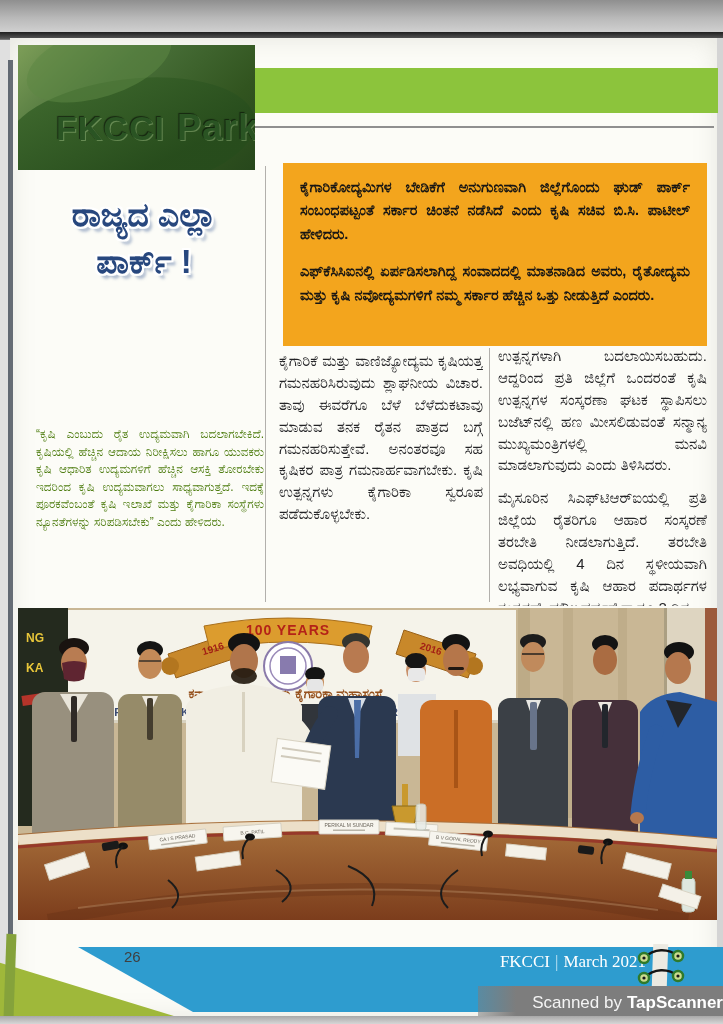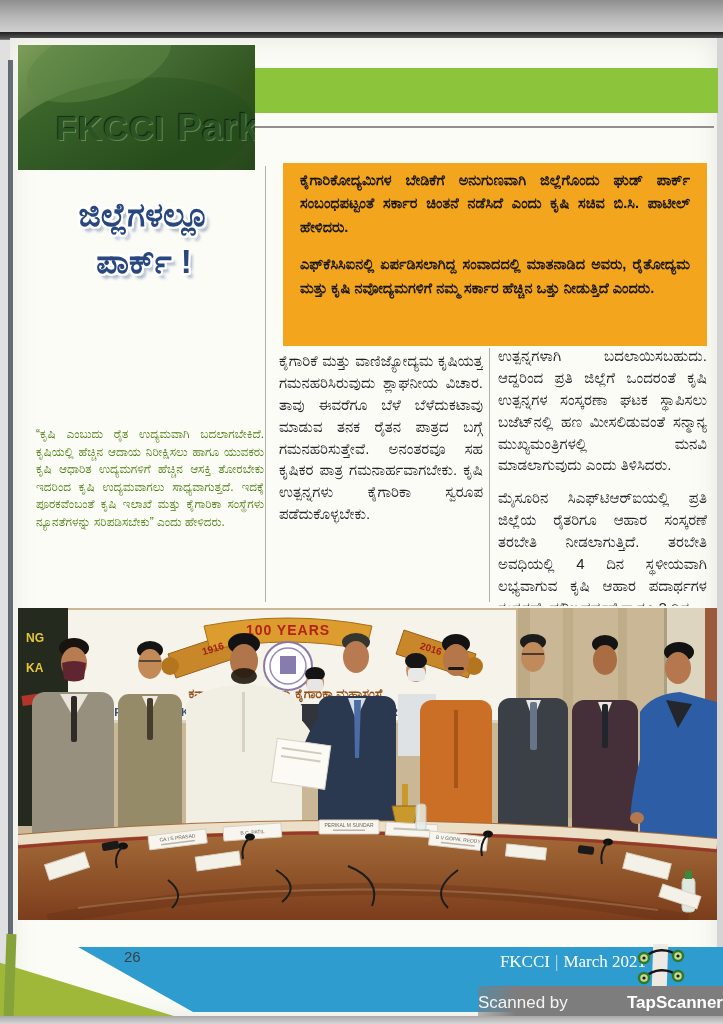--- a/index.html
+++ b/index.html
@@ -36,21 +36,21 @@
   
   .headline{left:20px;top:198px;width:248px;text-align:center;
     font-weight:bold;font-size:33px;line-height:1.0;color:#27477e;}
   .headline span{display:block;margin-bottom:14px;
     text-shadow:-2px -2px 0 #fff,2px -2px 0 #fff,-2px 2px 0 #fff,2px 2px 0 #fff,
       0 -2px 0 #fff,0 2px 0 #fff,-2px 0 0 #fff,2px 0 0 #fff,
       4px 5px 3px rgba(100,125,170,.55);}
 
   
   .lead-box{left:283px;top:163px;width:424px;height:183px;background:#f3a51d;
-    box-sizing:border-box;padding:6px 17px;overflow:hidden;}
+    box-sizing:border-box;padding:13px 17px;overflow:hidden;}
   .lead-box p{margin:0 0 14px 0;font-size:14.5px;font-weight:bold;color:#181614;
     line-height:1.62;text-align:justify;}
 
   
   .divider{background:#b2b0ac;width:1px;}
   .d1{left:265px;top:166px;height:436px;}
   .d2{left:489px;top:348px;height:254px;}
   .col{font-size:15px;line-height:1.46;color:#232326;text-align:justify;overflow:hidden;}
   .col p{margin:0 0 11px 0;}
   .left-col{left:36px;top:426px;width:228px;height:178px;font-size:12px;color:#4d7c0f;}
@@ -69,21 +69,21 @@
     clip-path:polygon(0 10%,100% 100%,0 100%);}
   .green-sliver{left:5px;top:934px;width:10px;height:84px;background:#85a23b;transform:rotate(2deg);}
   .page-num{left:124px;top:948px;font-size:15px;color:#3f3f3f;}
   .footer-text{left:400px;top:952px;width:246px;text-align:right;
     font-family:"Liberation Serif",serif;font-size:17px;color:#ffffff;}
   .footer-text .sep{color:#bfe3f5;padding:0 5px;}
   .spiral{left:634px;top:944px;}
 
   .watermark{left:478px;top:986px;width:245px;height:34px;color:#f4f4f4;
     background:linear-gradient(90deg,rgba(125,125,125,.55) 0,#7d7d7d 38px);
-    display:flex;align-items:center;justify-content:space-between;font-size:17px;}
+    display:flex;align-items:center;justify-content:flex-end;font-size:17px;}
   .watermark b{color:#ffffff;margin-left:5px;}
 </style>
 </head>
 <body>
 
 <div id="screen">
 
   <div class="abs scan-top"></div>
   <div class="abs page-top-edge"></div>
   <div class="abs page"></div>
@@ -93,21 +93,21 @@
   <div class="abs logo-box">
     <div class="abs leaf-big"></div>
     <div class="abs leaf-small"></div>
     <div class="abs logo-text"><span class="p1">FKCCI</span><span class="p2">Park</span></div>
 
   </div>
   <div class="abs green-bar"></div>
   <div class="abs h-rule"></div>
 
   <div class="abs headline">
-    <span>ಜಿಲ್ಲೆಗಳಲ್ಲೂ</span>
+    <span>ರಾಜ್ಯದ ಎಲ್ಲಾ</span>
     <span>ಪಾರ್ಕ್ !</span>
   </div>
 
   <div class="abs lead-box">
     <p>ಕೈಗಾರಿಕೋದ್ಯಮಿಗಳ ಬೇಡಿಕೆಗೆ ಅನುಗುಣವಾಗಿ ಜಿಲ್ಲೆಗೊಂದು ಘುಡ್ ಪಾರ್ಕ್ ಸಂಬಂಧಪಟ್ಟಂತೆ ಸರ್ಕಾರ ಚಿಂತನೆ ನಡೆಸಿದೆ ಎಂದು ಕೃಷಿ ಸಚಿವ ಬಿ.ಸಿ. ಪಾಟೀಲ್ ಹೇಳಿದರು.</p>
     <p>ಎಫ್‌ಕೆಸಿಸಿಐನಲ್ಲಿ ಏರ್ಪಡಿಸಲಾಗಿದ್ದ ಸಂವಾದದಲ್ಲಿ ಮಾತನಾಡಿದ ಅವರು, ರೈತೋದ್ಯಮ ಮತ್ತು ಕೃಷಿ ನವೋದ್ಯಮಗಳಿಗೆ ನಮ್ಮ ಸರ್ಕಾರ ಹೆಚ್ಚಿನ ಒತ್ತು ನೀಡುತ್ತಿದೆ ಎಂದರು.</p>
   </div>
 
   <div class="abs divider d1"></div>
   <div class="abs divider d2"></div>

